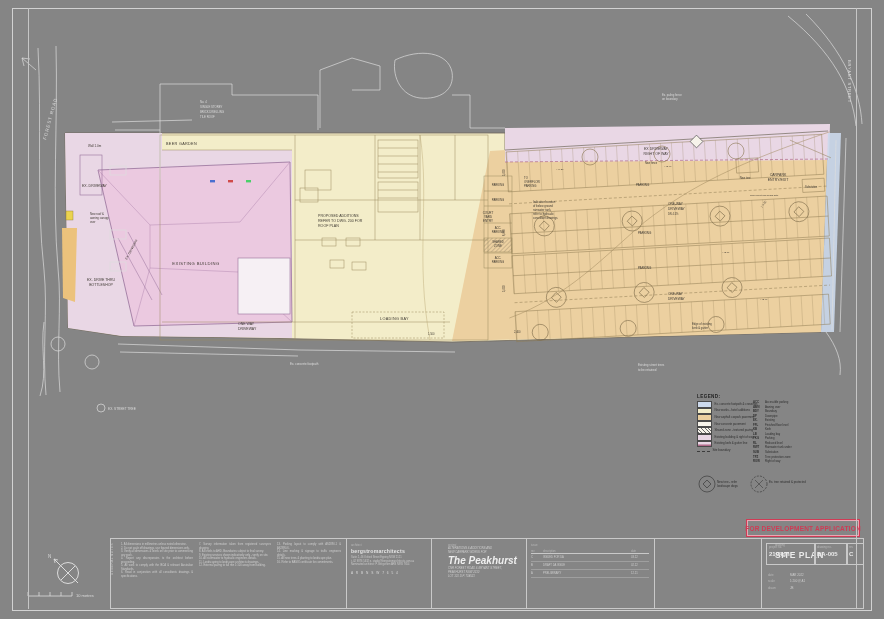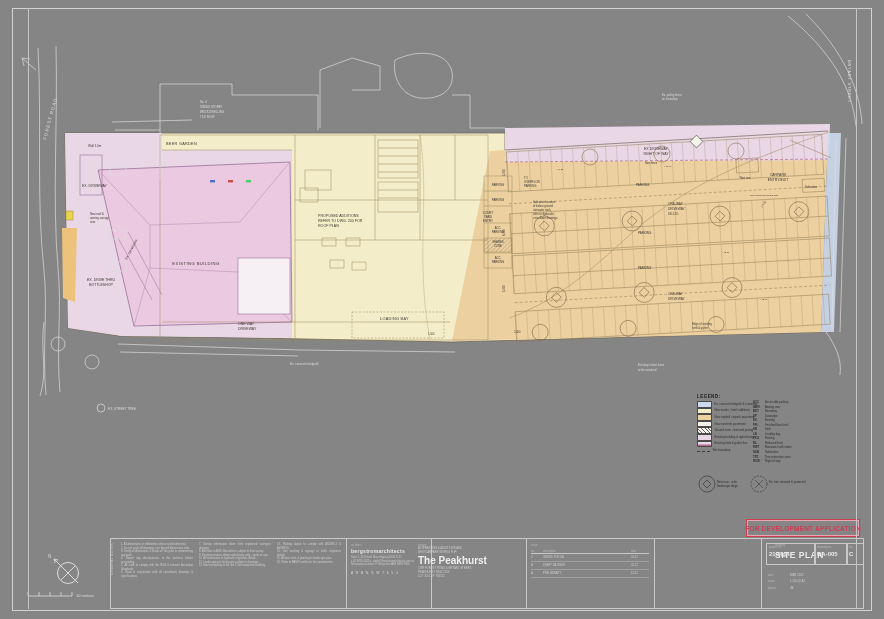--- a/index.html
+++ b/index.html
@@ -450,21 +450,21 @@
 
     <div class="abs" style="left:240px;top:4px;width:76px;">
       <div class="seclbl">architect</div>
       <div class="archname">bergstromarchitects</div>
       <div class="addr">Suite 2, 46 Oxford Street Epping NSW 2121</div>
       <div class="addr">t. 02 9876 5432   e. studio@bergstromarchitects.com.au</div>
       <div class="addr">Nominated architect: P. Bergstrom  ARB NSW 7654</div>
       <div class="logoline">A R B   N S W   7 6 5 4</div>
     </div>
 
-    <div class="abs" style="left:307px;top:4px;width:86px;">
+    <div class="abs" style="left:337px;top:4px;width:86px;font-style:italic;">
       <div class="seclbl">project</div>
       <div class="projline">ALTERATIONS &amp; ADDITIONS AND</div>
       <div class="projline">NEW CARPARK WORKS FOR</div>
       <div class="projname">The Peakhurst</div>
       <div class="projline">CNR FOREST ROAD &amp; BRYANT STREET,</div>
       <div class="projline">PEAKHURST NSW 2210</div>
       <div class="projline">LOT 101 D.P. 734521</div>
     </div>
 
     <div class="abs" style="left:420px;top:4px;width:118px;">

